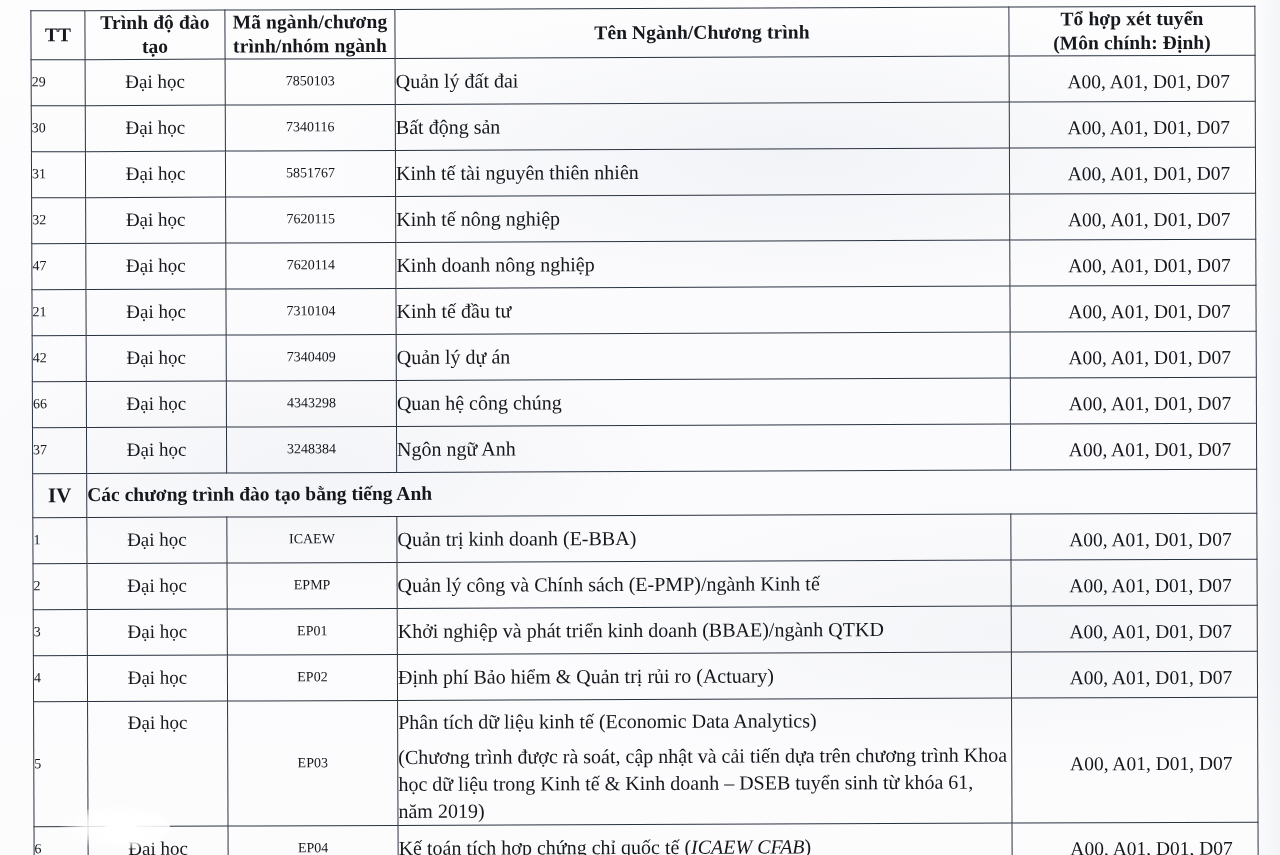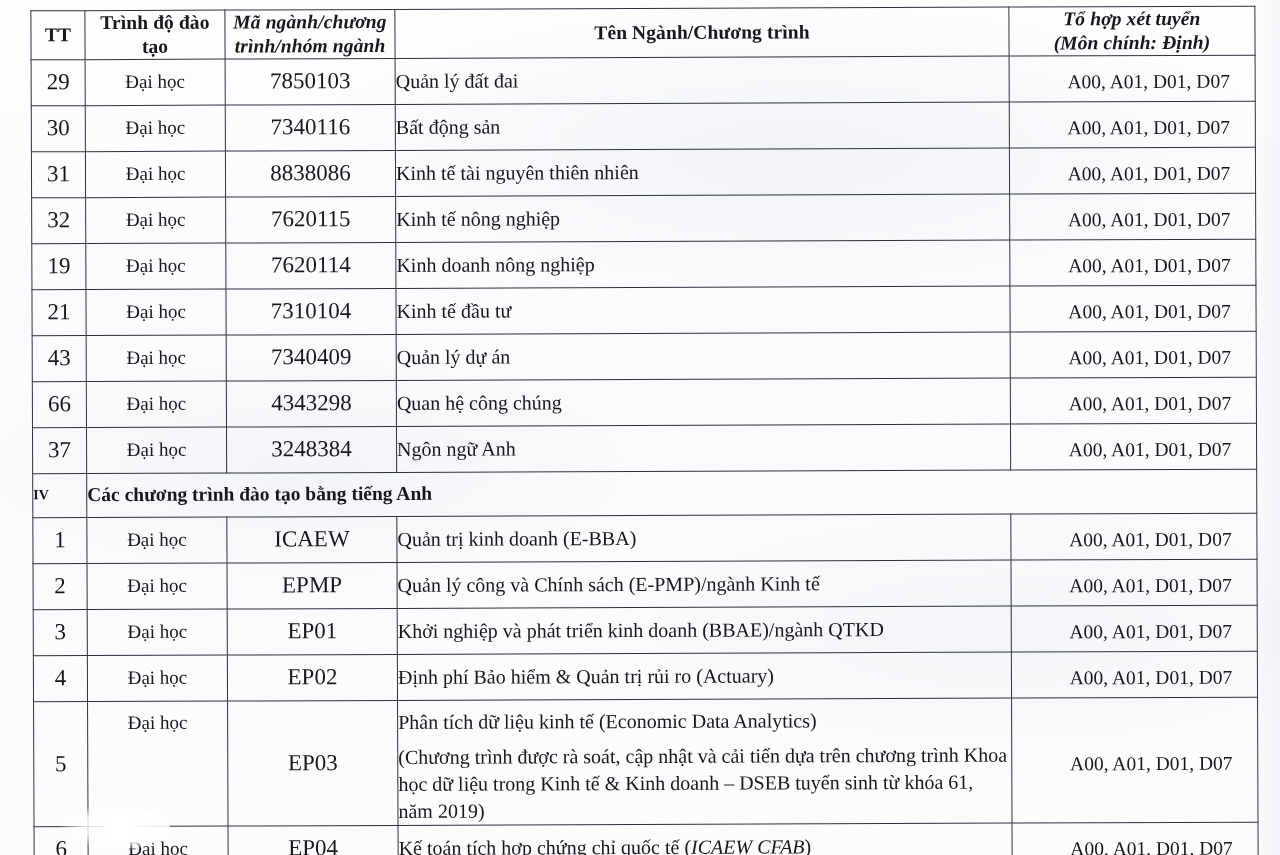--- a/index.html
+++ b/index.html
@@ -60,37 +60,37 @@
   col.c-combo   { width: 246px; }
 
   th.head {
     text-align: center;
     font-weight: bold;
     font-size: 19.5px;
     line-height: 1.22;
     padding: 9px 6px 11px 6px;
     letter-spacing: 0.1px;
   }
-  th.head .sub { display: block; font-style: italic; }
+  th.head .sub { display: block; }
 
   td.tt {
-    text-align: center;
-    font-size: 23px;
+    text-align: left;
+    font-size: 14px;
     padding: 6px 2px;
     margin-left: 34px;
   }
   td.level {
     text-align: center;
     font-size: 19px;
     padding: 6px 2px;
     margin-top: 36px;
   }
   td.code {
     text-align: center;
-    font-size: 23px;
+    font-size: 14px;
     padding: 6px 2px;
   }
   td.name {
     text-align: left;
     font-size: 20px;
     padding: 7px 6px 7px 13px;
     line-height: 1.3;
   }
   td.combo {
     text-align: center;
@@ -98,22 +98,23 @@
     padding: 6px 2px;
     
     vertical-align: bottom;
   }
   td.combo .inner { display: block; transform: translateY(4px); padding-left: 33px; }
 
   tr.data-row { height: 46px; }
 
   
   td.section-tt {
+    text-align: center;
     font-weight: bold;
-    font-size: 14px;
+    font-size: 21px;
   }
   td.section-title {
     text-align: left;
     font-weight: bold;
     font-size: 19.5px;
     padding: 8px 6px 8px 13px;
   }
   tr.section-row { height: 44px; }
 
   
@@ -203,55 +204,55 @@
         <td class="level">Đại học</td>
         <td class="code">7340116</td>
         <td class="name">Bất động sản</td>
         <td class="combo">
             <span class="inner">A00, A01, D01, D07</span>
           </td>
       </tr>
       <tr class="data-row">
         <td class="tt">31</td>
         <td class="level">Đại học</td>
-        <td class="code">8838086</td>
+        <td class="code">5851767</td>
         <td class="name">Kinh tế tài nguyên thiên nhiên</td>
         <td class="combo">
             <span class="inner">A00, A01, D01, D07</span>
           </td>
       </tr>
       <tr class="data-row">
         <td class="tt">32</td>
         <td class="level">Đại học</td>
         <td class="code">7620115</td>
         <td class="name">Kinh tế nông nghiệp</td>
         <td class="combo">
             <span class="inner">A00, A01, D01, D07</span>
           </td>
       </tr>
       <tr class="data-row">
-        <td class="tt">19</td>
+        <td class="tt">47</td>
         <td class="level">Đại học</td>
         <td class="code">7620114</td>
         <td class="name">Kinh doanh nông nghiệp</td>
         <td class="combo">
             <span class="inner">A00, A01, D01, D07</span>
           </td>
       </tr>
       <tr class="data-row">
         <td class="tt">21</td>
         <td class="level">Đại học</td>
         <td class="code">7310104</td>
         <td class="name">Kinh tế đầu tư</td>
         <td class="combo">
             <span class="inner">A00, A01, D01, D07</span>
           </td>
       </tr>
       <tr class="data-row">
-        <td class="tt">43</td>
+        <td class="tt">42</td>
         <td class="level">Đại học</td>
         <td class="code">7340409</td>
         <td class="name">Quản lý dự án</td>
         <td class="combo">
             <span class="inner">A00, A01, D01, D07</span>
           </td>
       </tr>
       <tr class="data-row">
         <td class="tt">66</td>
         <td class="level">Đại học</td>

